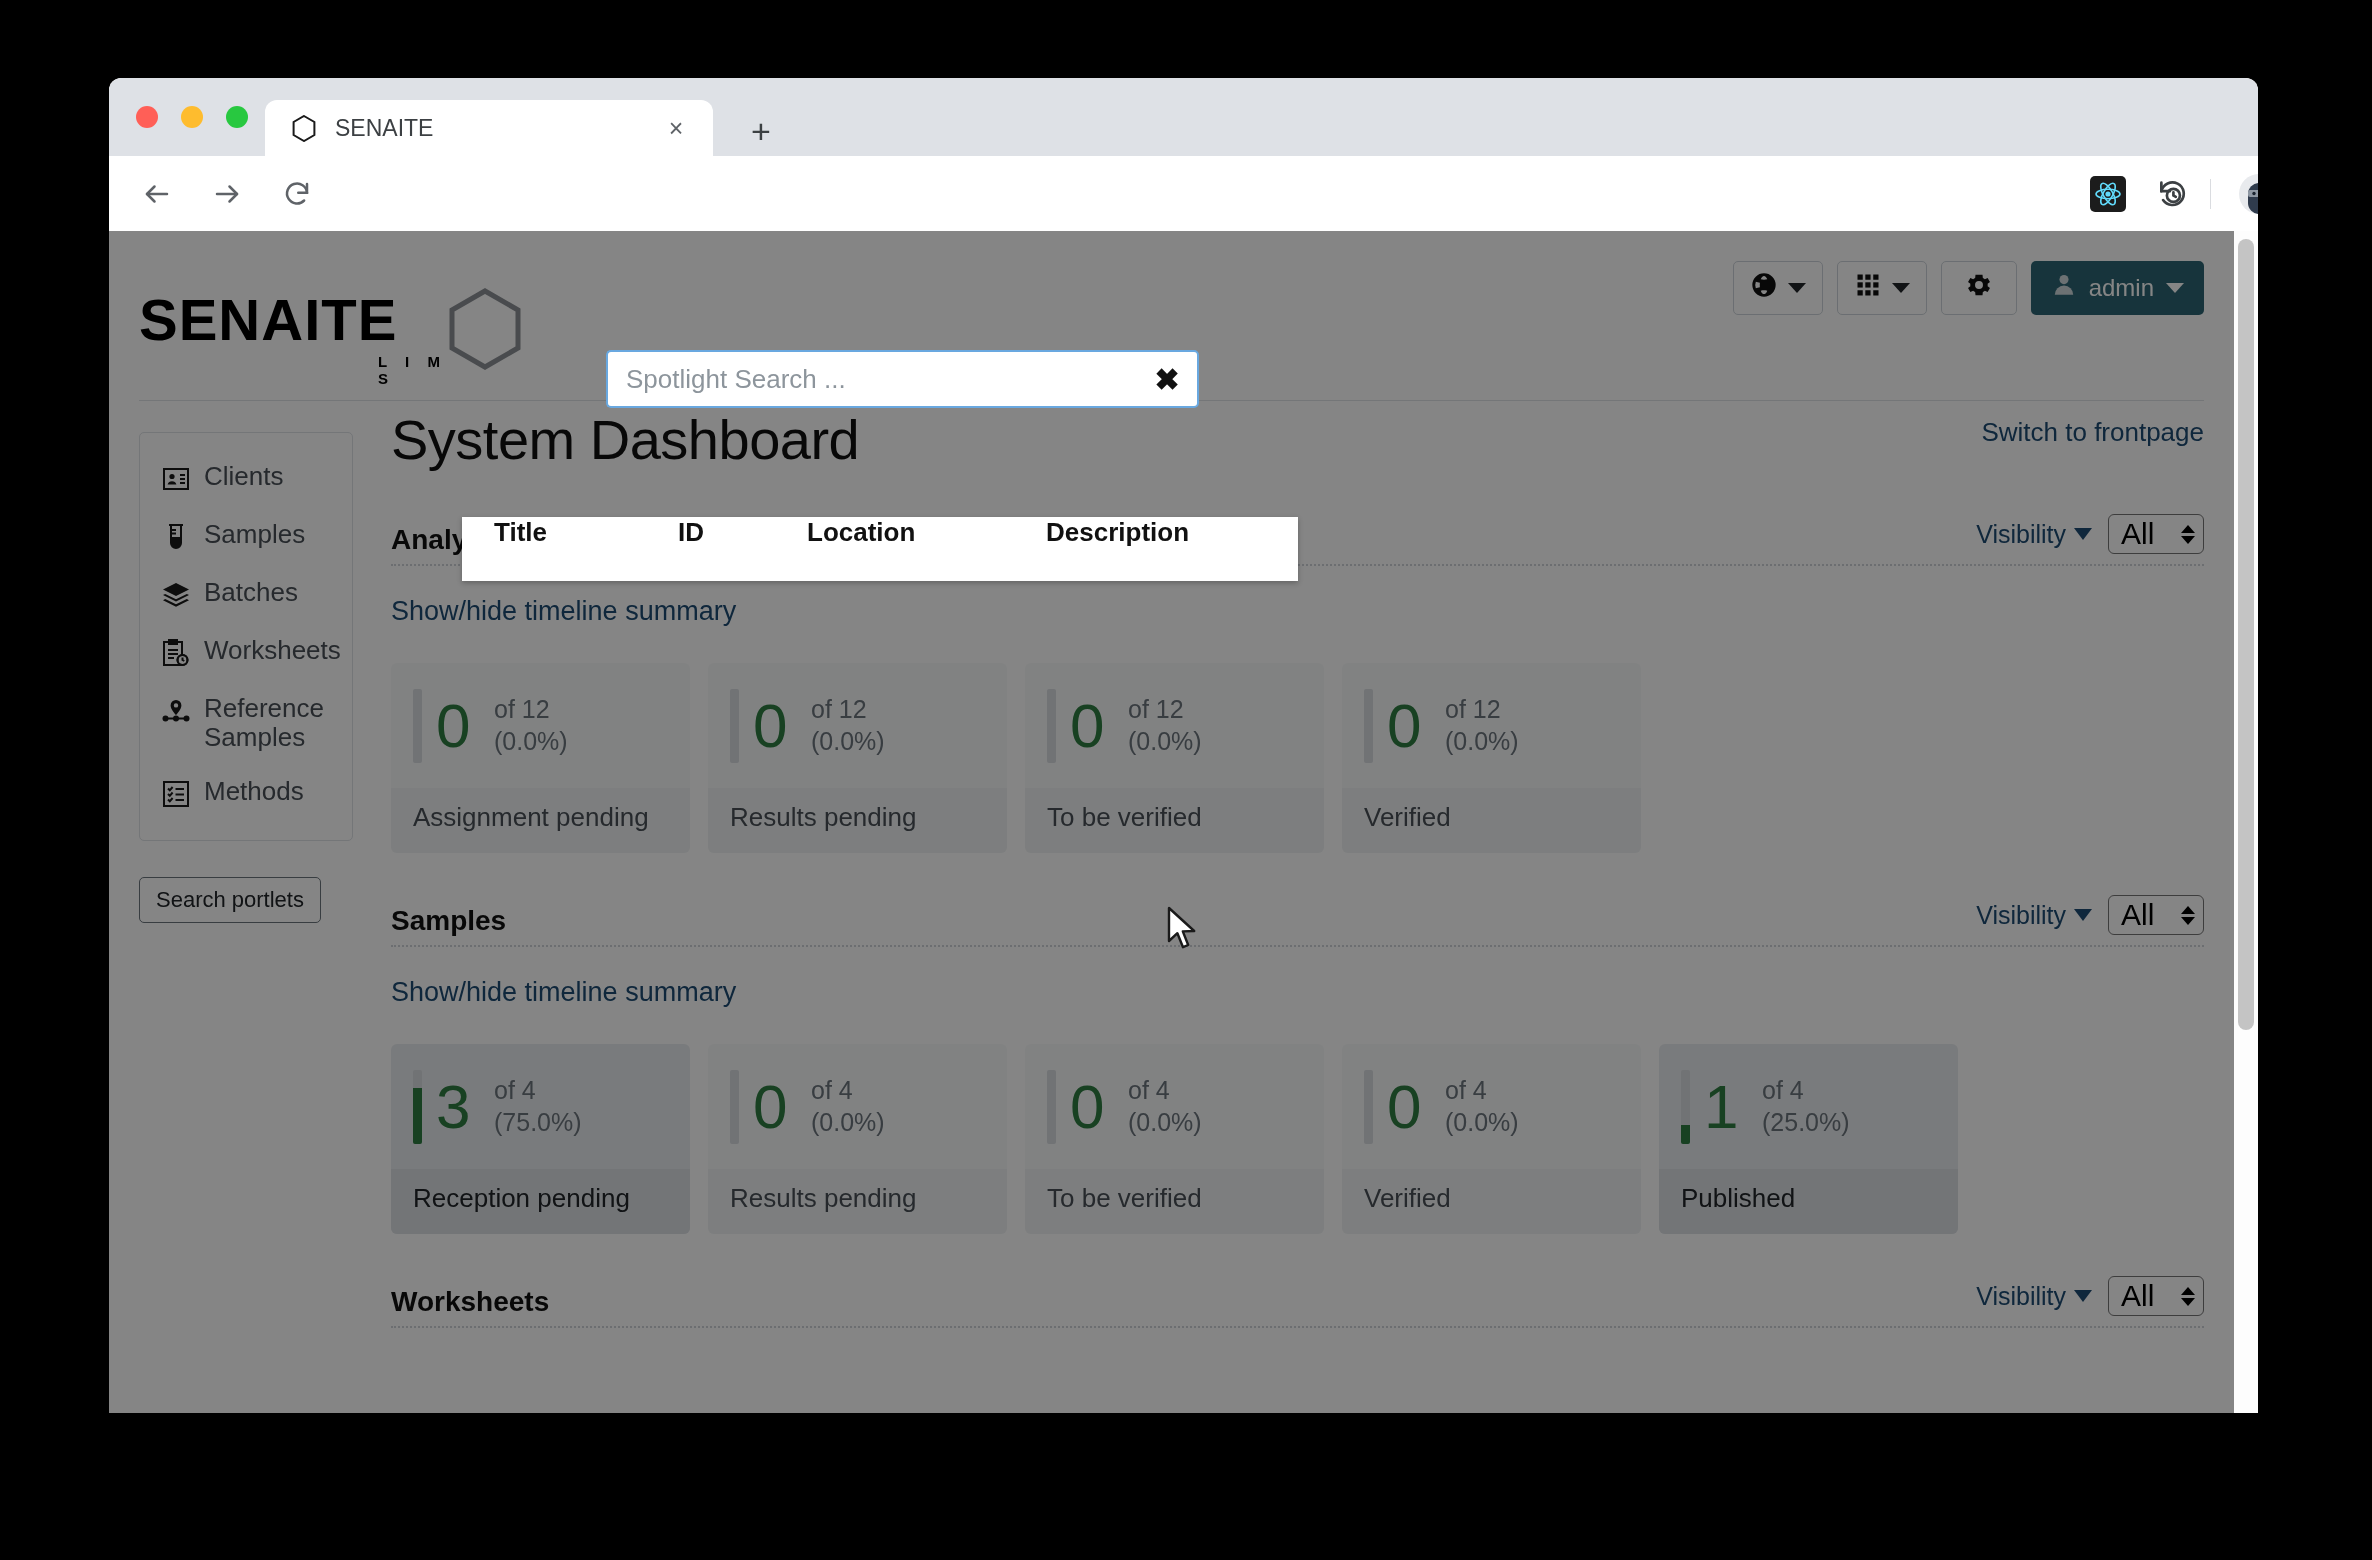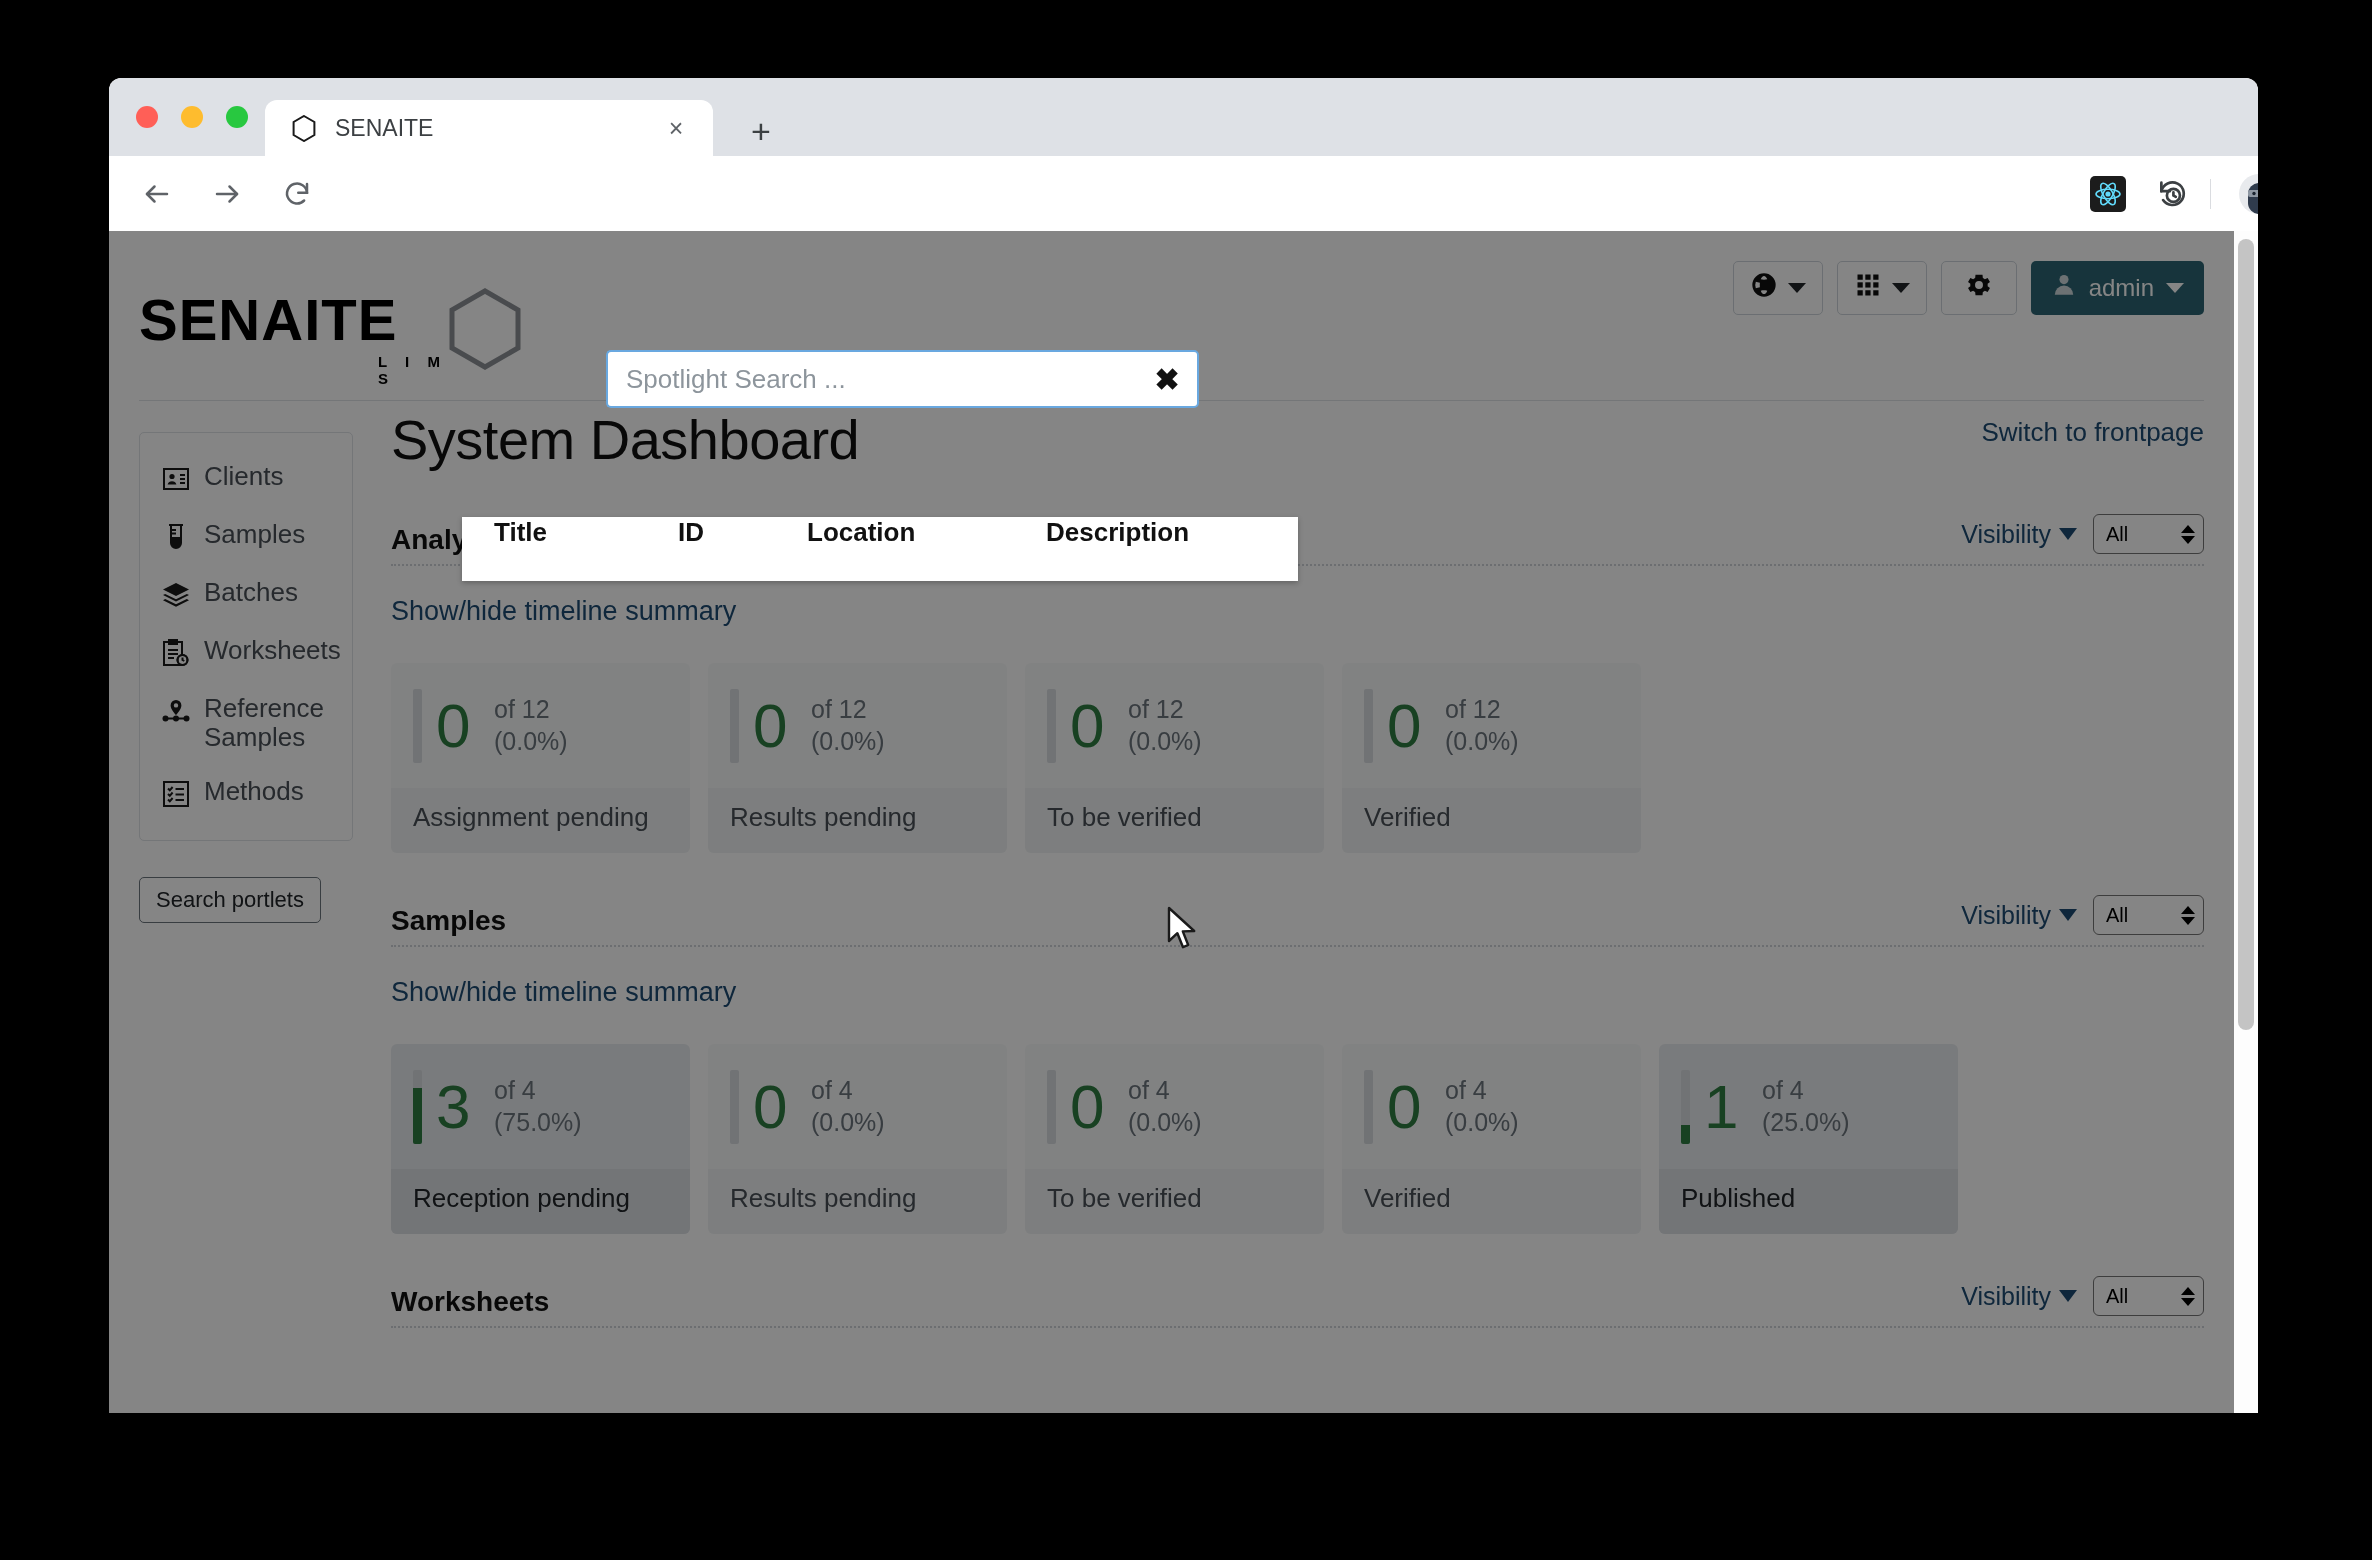--- a/index.html
+++ b/index.html
@@ -200,24 +200,24 @@
     display:flex; align-items:flex-end; justify-content: space-between;
     padding-bottom: 8px;
   }
   .portlet-title { font-size: 28px; font-weight: 700; color: #111; }
   .portlet-right { display:flex; align-items:center; gap: 16px; padding-bottom: 2px;}
   .visibility-link { font-size: 25px; color: #1e4c73; display:flex; align-items:center; gap:8px;}
   .vis-caret { width:0;height:0;border-left:9px solid transparent;border-right:9px solid transparent;border-top:12px solid #1e4c73; }
   .select-all {
     border: 1px solid #767676; border-radius: 6px;
     background: #fff;
-    height: 40px; width: 111px;
+    height: 40px; width: 96px;
     display:flex; align-items:center; justify-content:space-between;
     padding: 0 8px 0 12px;
-    font-size: 20px; color: #000;
+    font-size: 30px; color: #000;
   }
   .spinner-arrows { display:flex; flex-direction:column; gap:3px; }
   .sp-up { width:0;height:0;border-left:7px solid transparent;border-right:7px solid transparent;border-bottom:8px solid #000;}
   .sp-dn { width:0;height:0;border-left:7px solid transparent;border-right:7px solid transparent;border-top:8px solid #000;}
   .dotted-rule { border-top: 2px dotted #cfd4d8; margin-bottom: 0; }
 
   .timeline-link { display:block; margin-top: 30px; font-size: 27px; color: #1e4c73; }
 
   .cards { display: flex; gap: 18px; margin-top: 36px; }
   .card {

